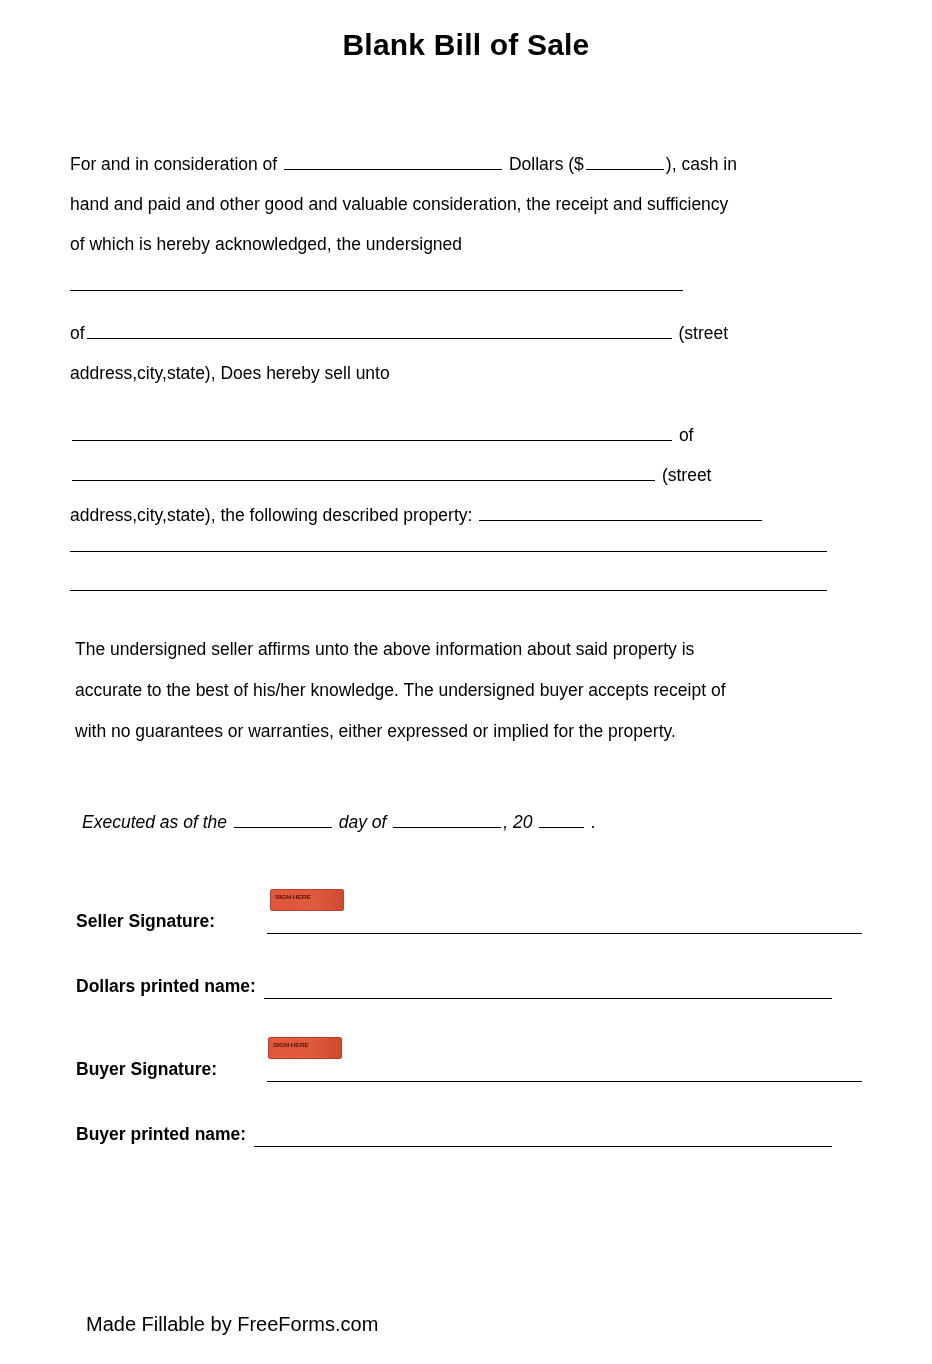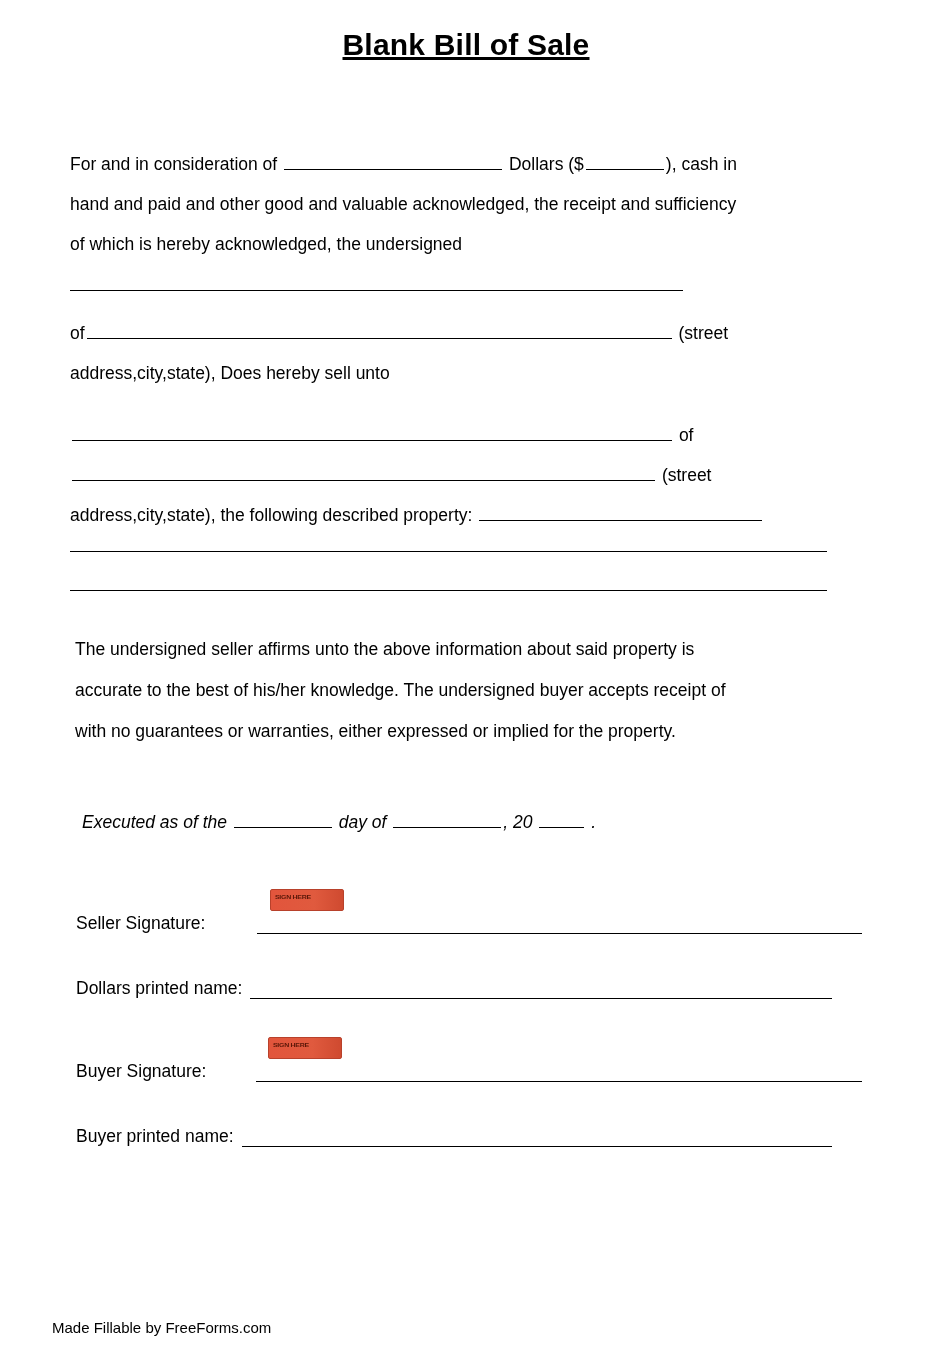--- a/index.html
+++ b/index.html
@@ -22,21 +22,20 @@
     box-sizing: border-box;
     background: #fff;
   }
   .doc-title {
     text-align: center;
     font-size: 30px;
     font-weight: bold;
     margin: 0;
     padding-top: 28px;
     letter-spacing: 0.2px;
-    text-decoration: underline;
   }
   .body-block {
     position: absolute;
     left: 70px;
     right: 70px;
     top: 144px;
   }
   .line {
     font-size: 17.5px;
     line-height: 40px;
@@ -65,22 +64,22 @@
     font-size: 17.5px;
     line-height: 41px;
     padding-left: 12px;
     font-style: italic;
   }
   .b-day { width: 98px; }
   .b-month { width: 108px; }
   .b-year { width: 45px; }
   .sig-row {
     display: flex;
-    align-items: flex-end;
-    font-size: 17.5px;
+    font-size: 17.5px;
+    font-weight: bold;
   }
   .sig-label {
     white-space: nowrap;
     padding-left: 6px;
   }
   .sig-line {
     flex: 1;
     border-bottom: 1.6px solid #000;
     height: 22px;
     margin-left: 10px;
@@ -116,41 +115,41 @@
     font-family: "Liberation Sans", sans-serif;
     color: #5a1708;
     font-weight: bold;
     letter-spacing: -0.3px;
     line-height: 8px;
     white-space: nowrap;
     transform: scaleY(0.85);
   }
   .footer {
     position: absolute;
-    left: 52px;
+    left: 86px;
     bottom: 28px;
-    font-size: 15px;
+    font-size: 20px;
   }
 </style>
 </head>
 <body>
 
 <div class="page">
 
   <h1 class="doc-title">Blank Bill of Sale</h1>
 
   <div class="body-block">
 
     <div class="line">
       <span>For and in consideration of</span>
       <span class="blank b-amount"></span>
       <span>Dollars ($</span><span class="blank b-dollars"></span><span>), cash in</span>
     </div>
 
-    <div class="line">hand and paid and other good and valuable acknowledged, the receipt and sufficiency</div>
+    <div class="line">hand and paid and other good and valuable consideration, the receipt and sufficiency</div>
     <div class="line">of which is hereby acknowledged, the undersigned</div>
 
     <div style="height:26px"></div>
 
     <div class="rule rule-line1"></div>
 
     <div style="height:22px"></div>
 
     <div class="line">
       <span>of</span><span class="blank" style="width:585px"></span> <span>(street</span>

